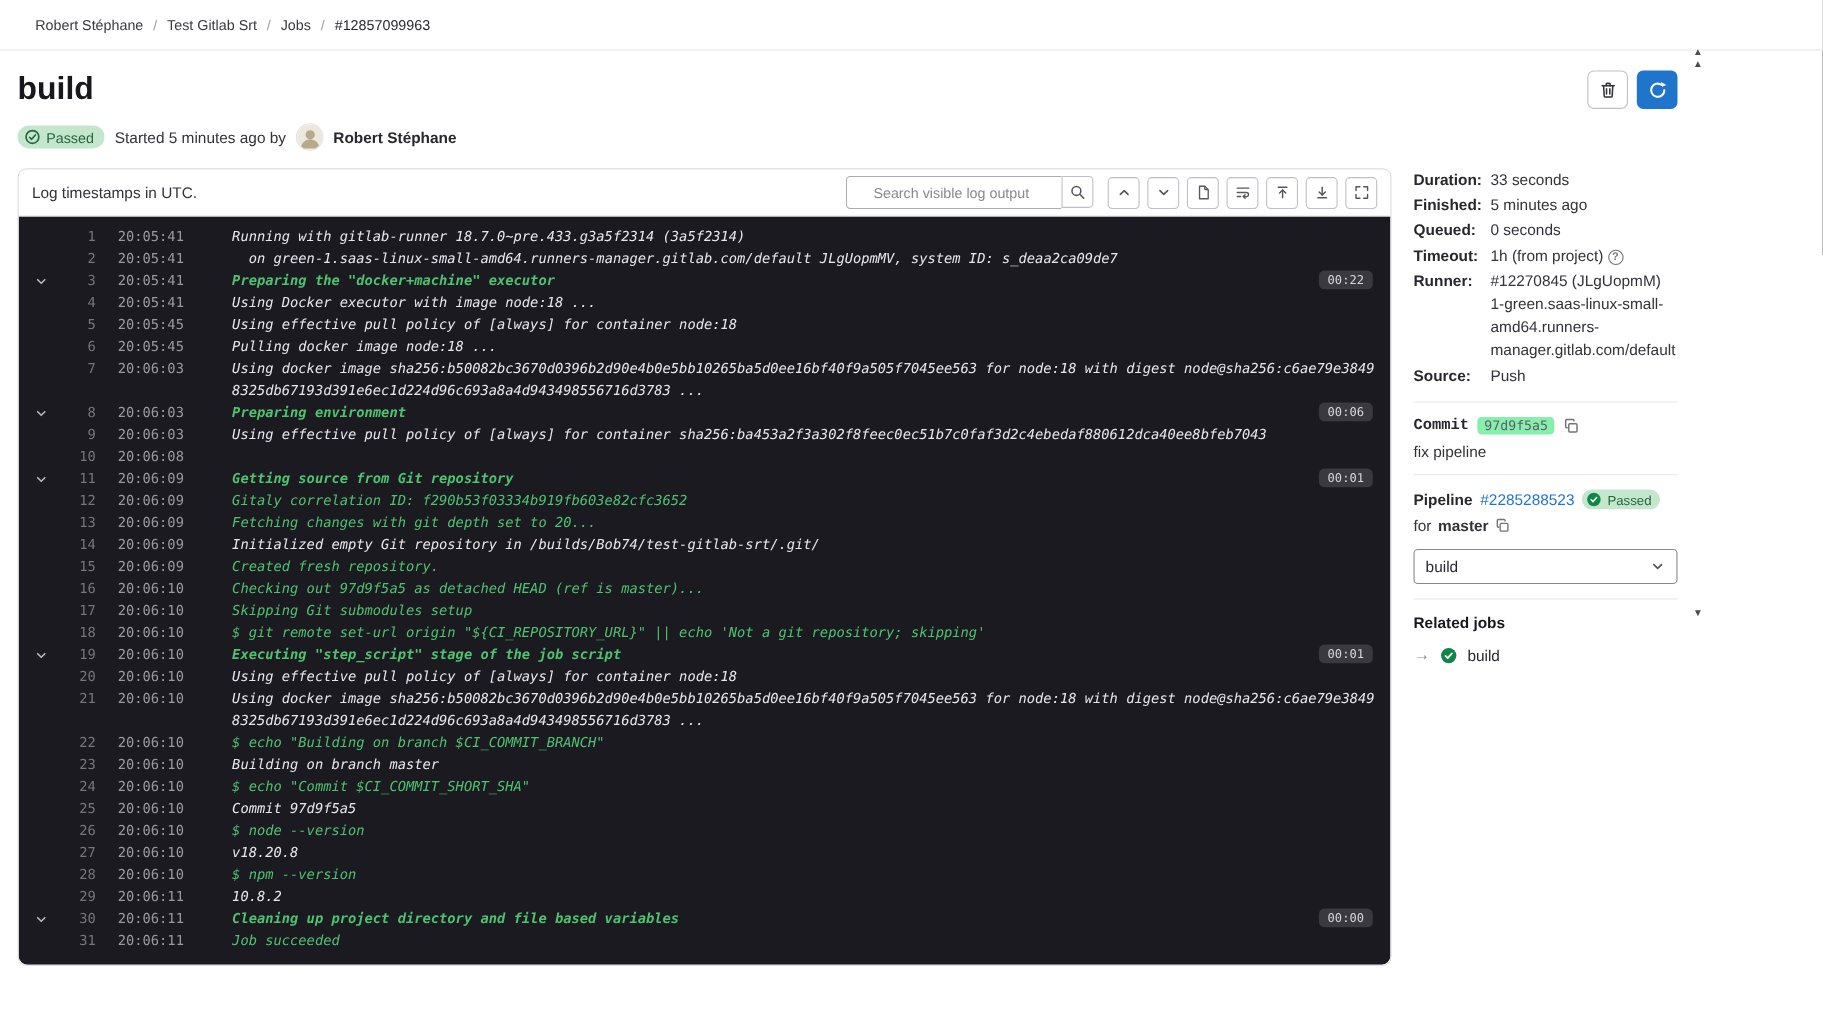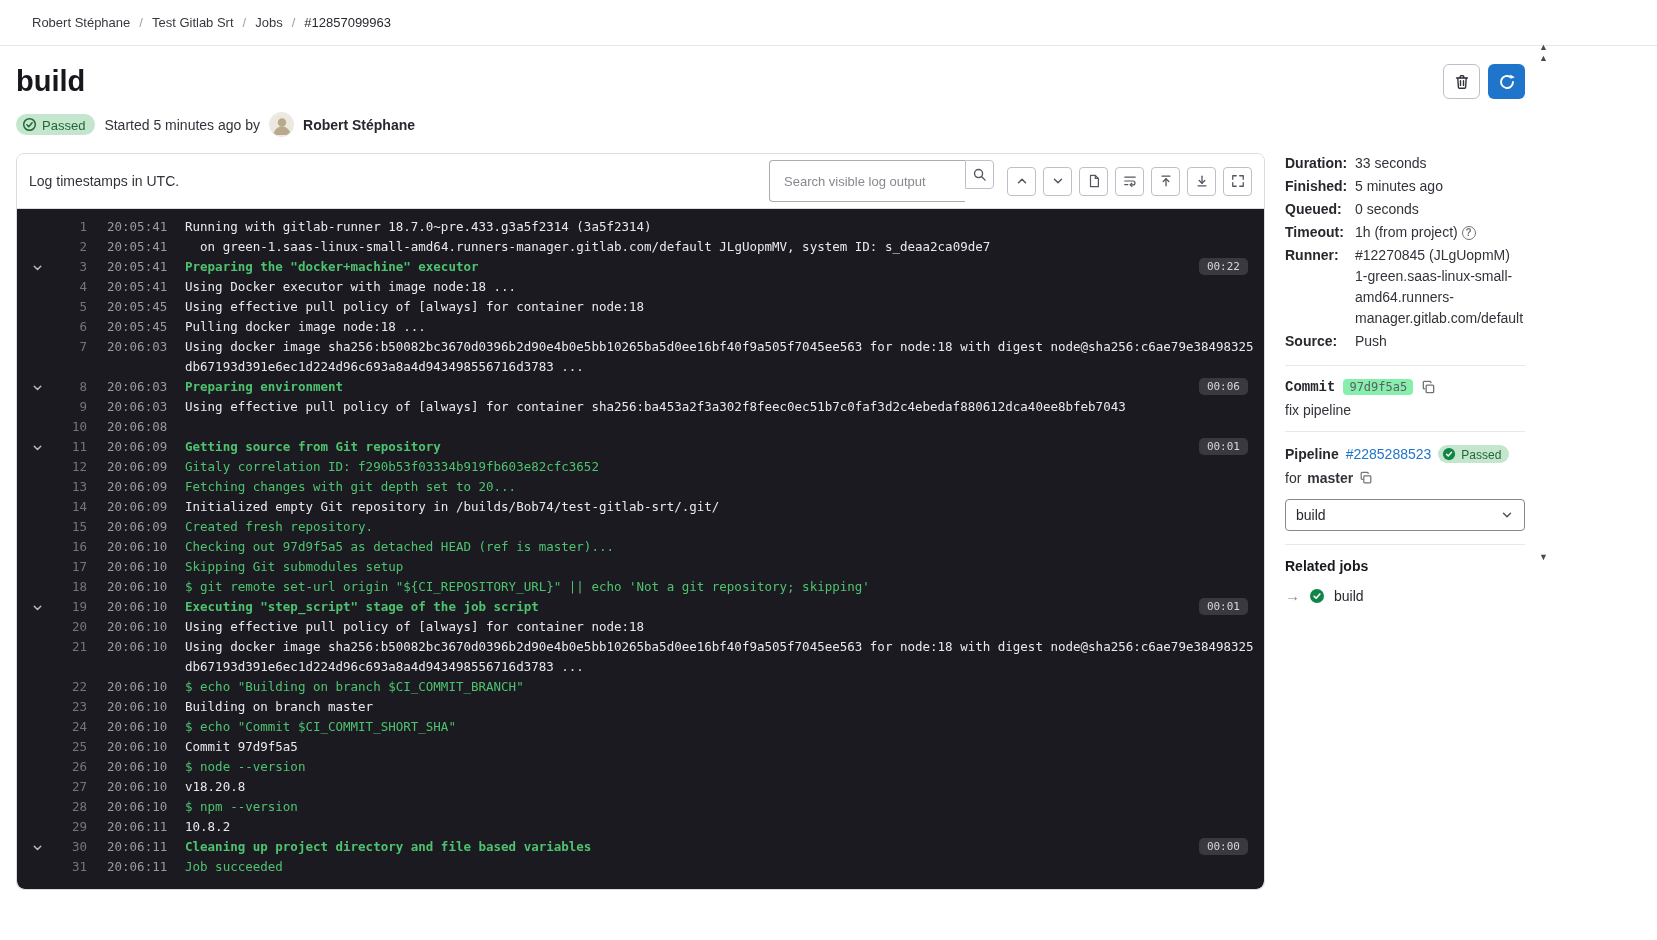--- a/index.html
+++ b/index.html
@@ -53,42 +53,42 @@
   
   .log-panel { flex: 1; border: 1px solid #dcdcde; border-radius: 8px; overflow: hidden; background: #fff; }
   .log-toolbar {
     display: flex; align-items: center; justify-content: space-between;
     padding: 6px 12px; background: #fff; border-bottom: 1px solid #dcdcde;
   }
   .utc-label { font-size: 14px; color: #33323a; }
   .toolbar-controls { display: flex; align-items: center; gap: 7px; }
   .search-group { display: flex; margin-right: 6px; }
   .search-input {
-    width: 196px; height: 42px; border: 1px solid #acabb3; border-right: none;
-    border-radius: 4px 0 0 4px; padding: 0 14px; font-size: 13px; color: #28272d; outline: none;
+    width: 196px; height: 30px; border: 1px solid #acabb3; border-right: none;
+    border-radius: 4px 0 0 4px; padding: 0 24px; font-size: 13px; color: #28272d; outline: none;
   }
   .search-input::placeholder { color: #89888f; }
   .tbtn {
     width: 29px; height: 29px; border: 1px solid #bfbfc9; border-radius: 4px;
     background: #fff; color: #57565e; display: flex; align-items: center; justify-content: center; padding: 0;
   }
   .search-btn { border-radius: 0 4px 4px 0; }
 
   .log-body {
     background: #1b1a20; padding: 8px 0 12px;
     font-family: "DejaVu Sans Mono", monospace; font-size: 12.5px;
     border-radius: 0 0 8px 8px; min-height: 660px;
   }
   .log-line { display: flex; align-items: flex-start; line-height: 20px; padding-left: 6px; }
   .chev { flex: 0 0 28px; display: flex; align-items: center; justify-content: center; height: 20px; color: #b9b9c0; }
   .chev svg { display: none; }
   .kind-section .chev svg { display: block; }
   .num { flex: 0 0 36px; text-align: right; color: #76757d; }
   .time { flex: 0 0 96px; padding-left: 20px; color: #9a99a1; }
-  .text { flex: 1; margin-left: 2px; margin-right: 8px; white-space: pre-wrap; word-break: break-all; color: #e8e8ec; }
+  .text { flex: 1; margin-left: 28px; margin-right: 8px; white-space: pre-wrap; word-break: break-all; color: #e8e8ec; font-style: italic; }
   .kind-green .text { color: #4dc36f; }
   .kind-section .text { color: #4dc36f; font-weight: bold; }
   .dur {
     flex: none; margin: 1px 16px 0 8px; background: #3a393f; color: #d6d6db;
     font-size: 11px; line-height: 17px; padding: 0 8px; border-radius: 5px;
   }
 
   
   .sidebar { width: 240px; flex: none; font-size: 14px; color: #28272d; padding-top: 0; }
   .detail-row { display: flex; gap: 6px; line-height: 21px; margin-bottom: 2px; }

